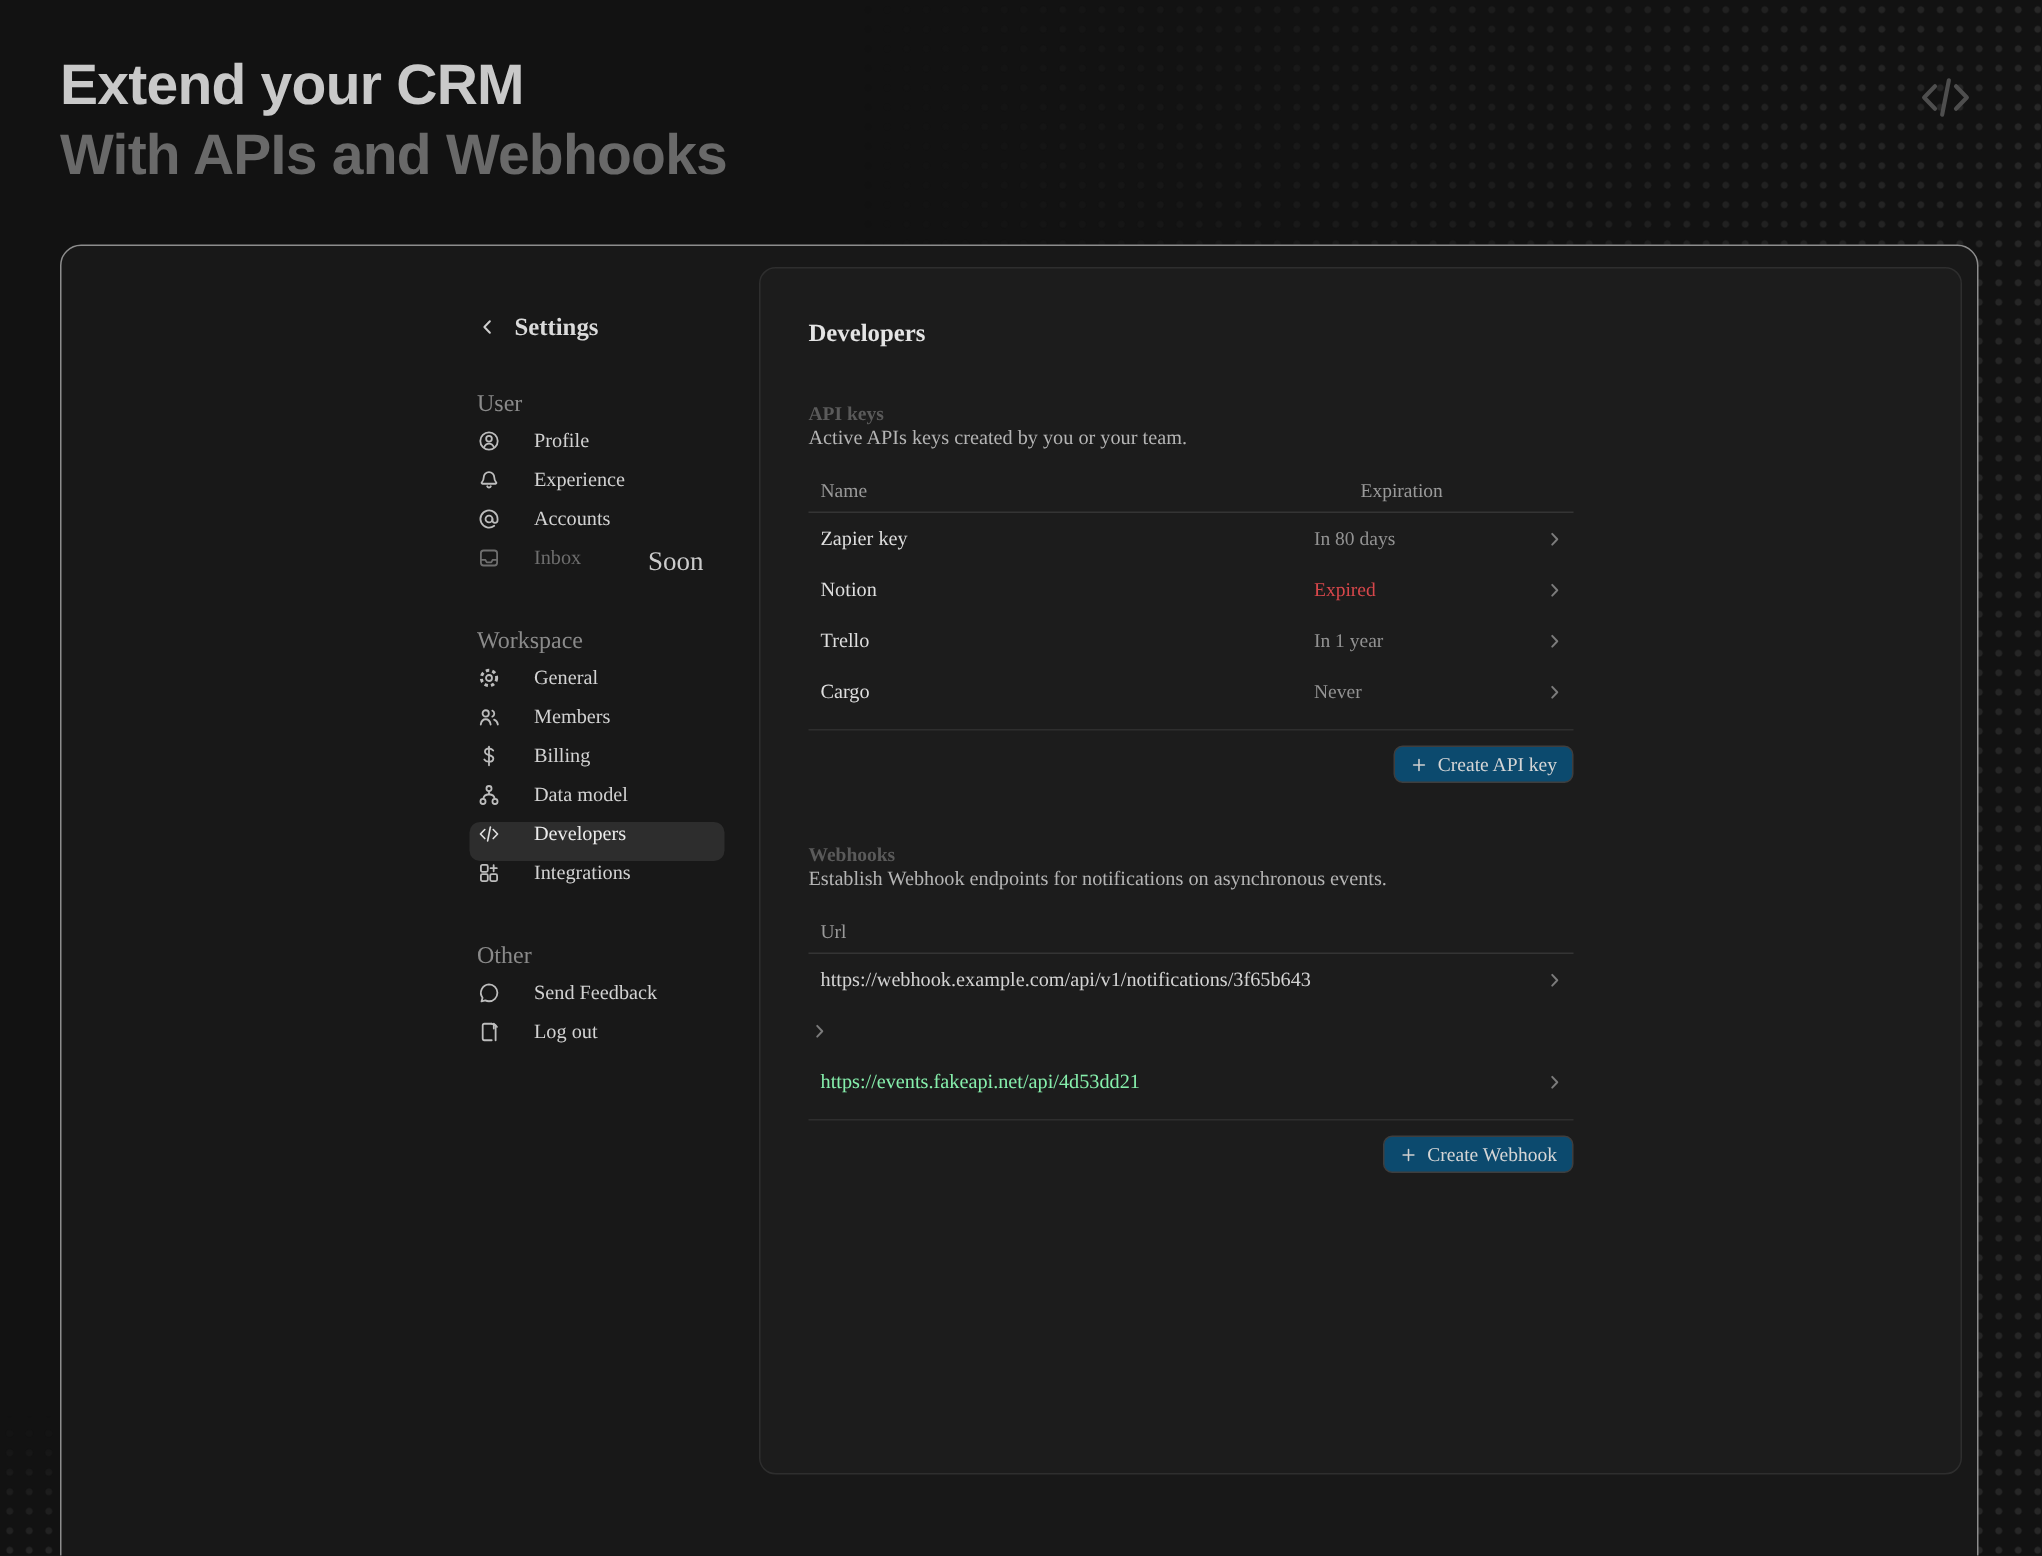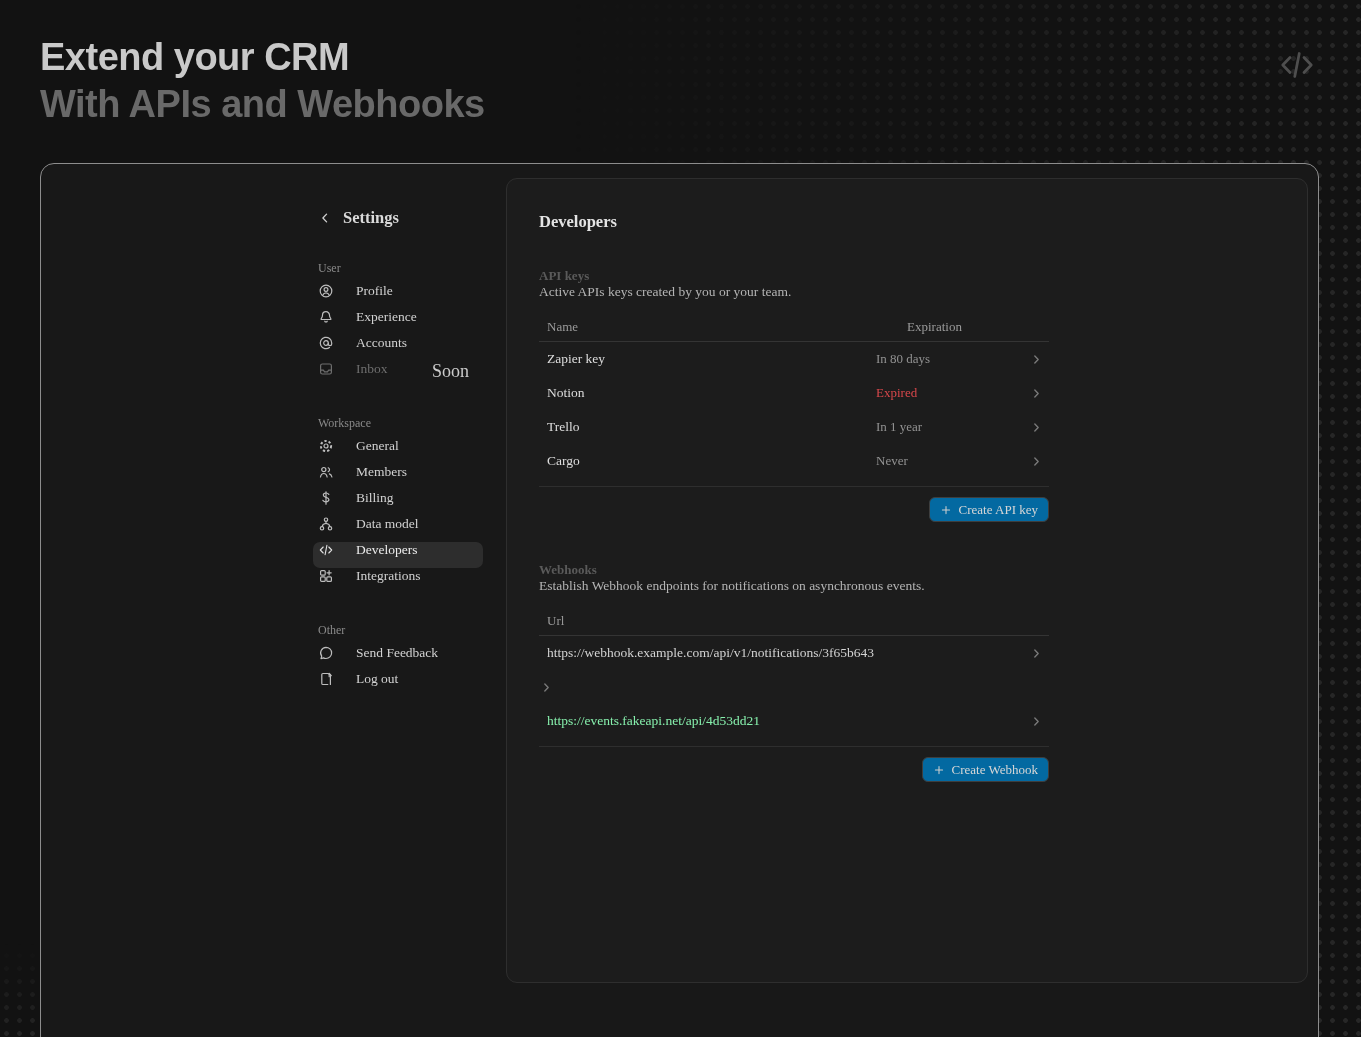--- a/index.html
+++ b/index.html
@@ -30,21 +30,21 @@
   
   .window {
     position:absolute; left:40px; top:163px; width:1279px; height:993px;
     background:#181818; border:1px solid #8d8d8d; border-radius:14px;font-family:Liberation Serif, serif;
   }
 
   
   .sidebar { position:absolute; left:272px; top:0; width:170px; height:100%; padding-top:44px; }
   .settings-header { display:flex; align-items:center; gap:11px; padding-left:5px; color:#dadada; font-size:16.5px; font-weight:700; cursor:pointer; }
   .settings-header .icon { width:14px; height:14px; color:#cfcfcf; }
-  .section-label { color:#8a8a8a; font-size:12px; margin:29px 0 7px 5px; }
+  .section-label { color:#8a8a8a; font-size:16px; margin:29px 0 7px 5px; }
   .section-label.first { margin-top:33px; }
   .nav-item {
     display:flex; align-items:flex-start; gap:22px; height:26px;
     padding:0 8px 0 5px; border-radius:7px; font-size:13.5px; color:#d2d2d2; cursor:pointer;
   }
   .nav-item .icon { width:16px; height:16px; color:#bdbdbd; flex:0 0 16px; }
   .nav-item.selected { background:#2d2d2d; color:#ececec; }
   .nav-item.selected .icon { color:#e0e0e0; }
   .nav-item.disabled { color:#6e6e6e; }
   .nav-item.disabled .icon { color:#6e6e6e; }
@@ -66,21 +66,21 @@
   .col-name { width:337px; padding-left:8px; }
   .col-exp  { flex:1; }
   .trow { display:flex; align-items:center; height:34px; font-size:13.5px; cursor:pointer; }
   .trow .col-name { color:#dedede; }
   .trow .col-exp { color:#929292; font-size:13px; }
   .trow .col-exp.expired { color:#d7474b; }
   .trow .chev { width:15px; height:15px; color:#7b7b7b; margin-right:5px; flex:0 0 15px; }
   .tfoot { border-top:1px solid #2e2e2e; margin-top:8px; padding-top:10px; display:flex; justify-content:flex-end; }
   .create-btn {
     display:inline-flex; align-items:center; gap:7px; height:25px; padding:0 10px;
-    background:#0369a1; border:1px solid #3e3e3e; border-radius:6px;
+    background:#0c4a6e; border:1px solid #3e3e3e; border-radius:6px;
     color:#d6d6d6; font-size:13px; font-family:inherit; cursor:pointer;
   }
   .create-btn .icon { width:12px; height:12px; color:#cfcfcf; }
   .webhooks-heading { margin-top:40px; }
 </style>
 </head>
 <body>
 
 <svg width="0" height="0" style="position:absolute">
   <defs>

